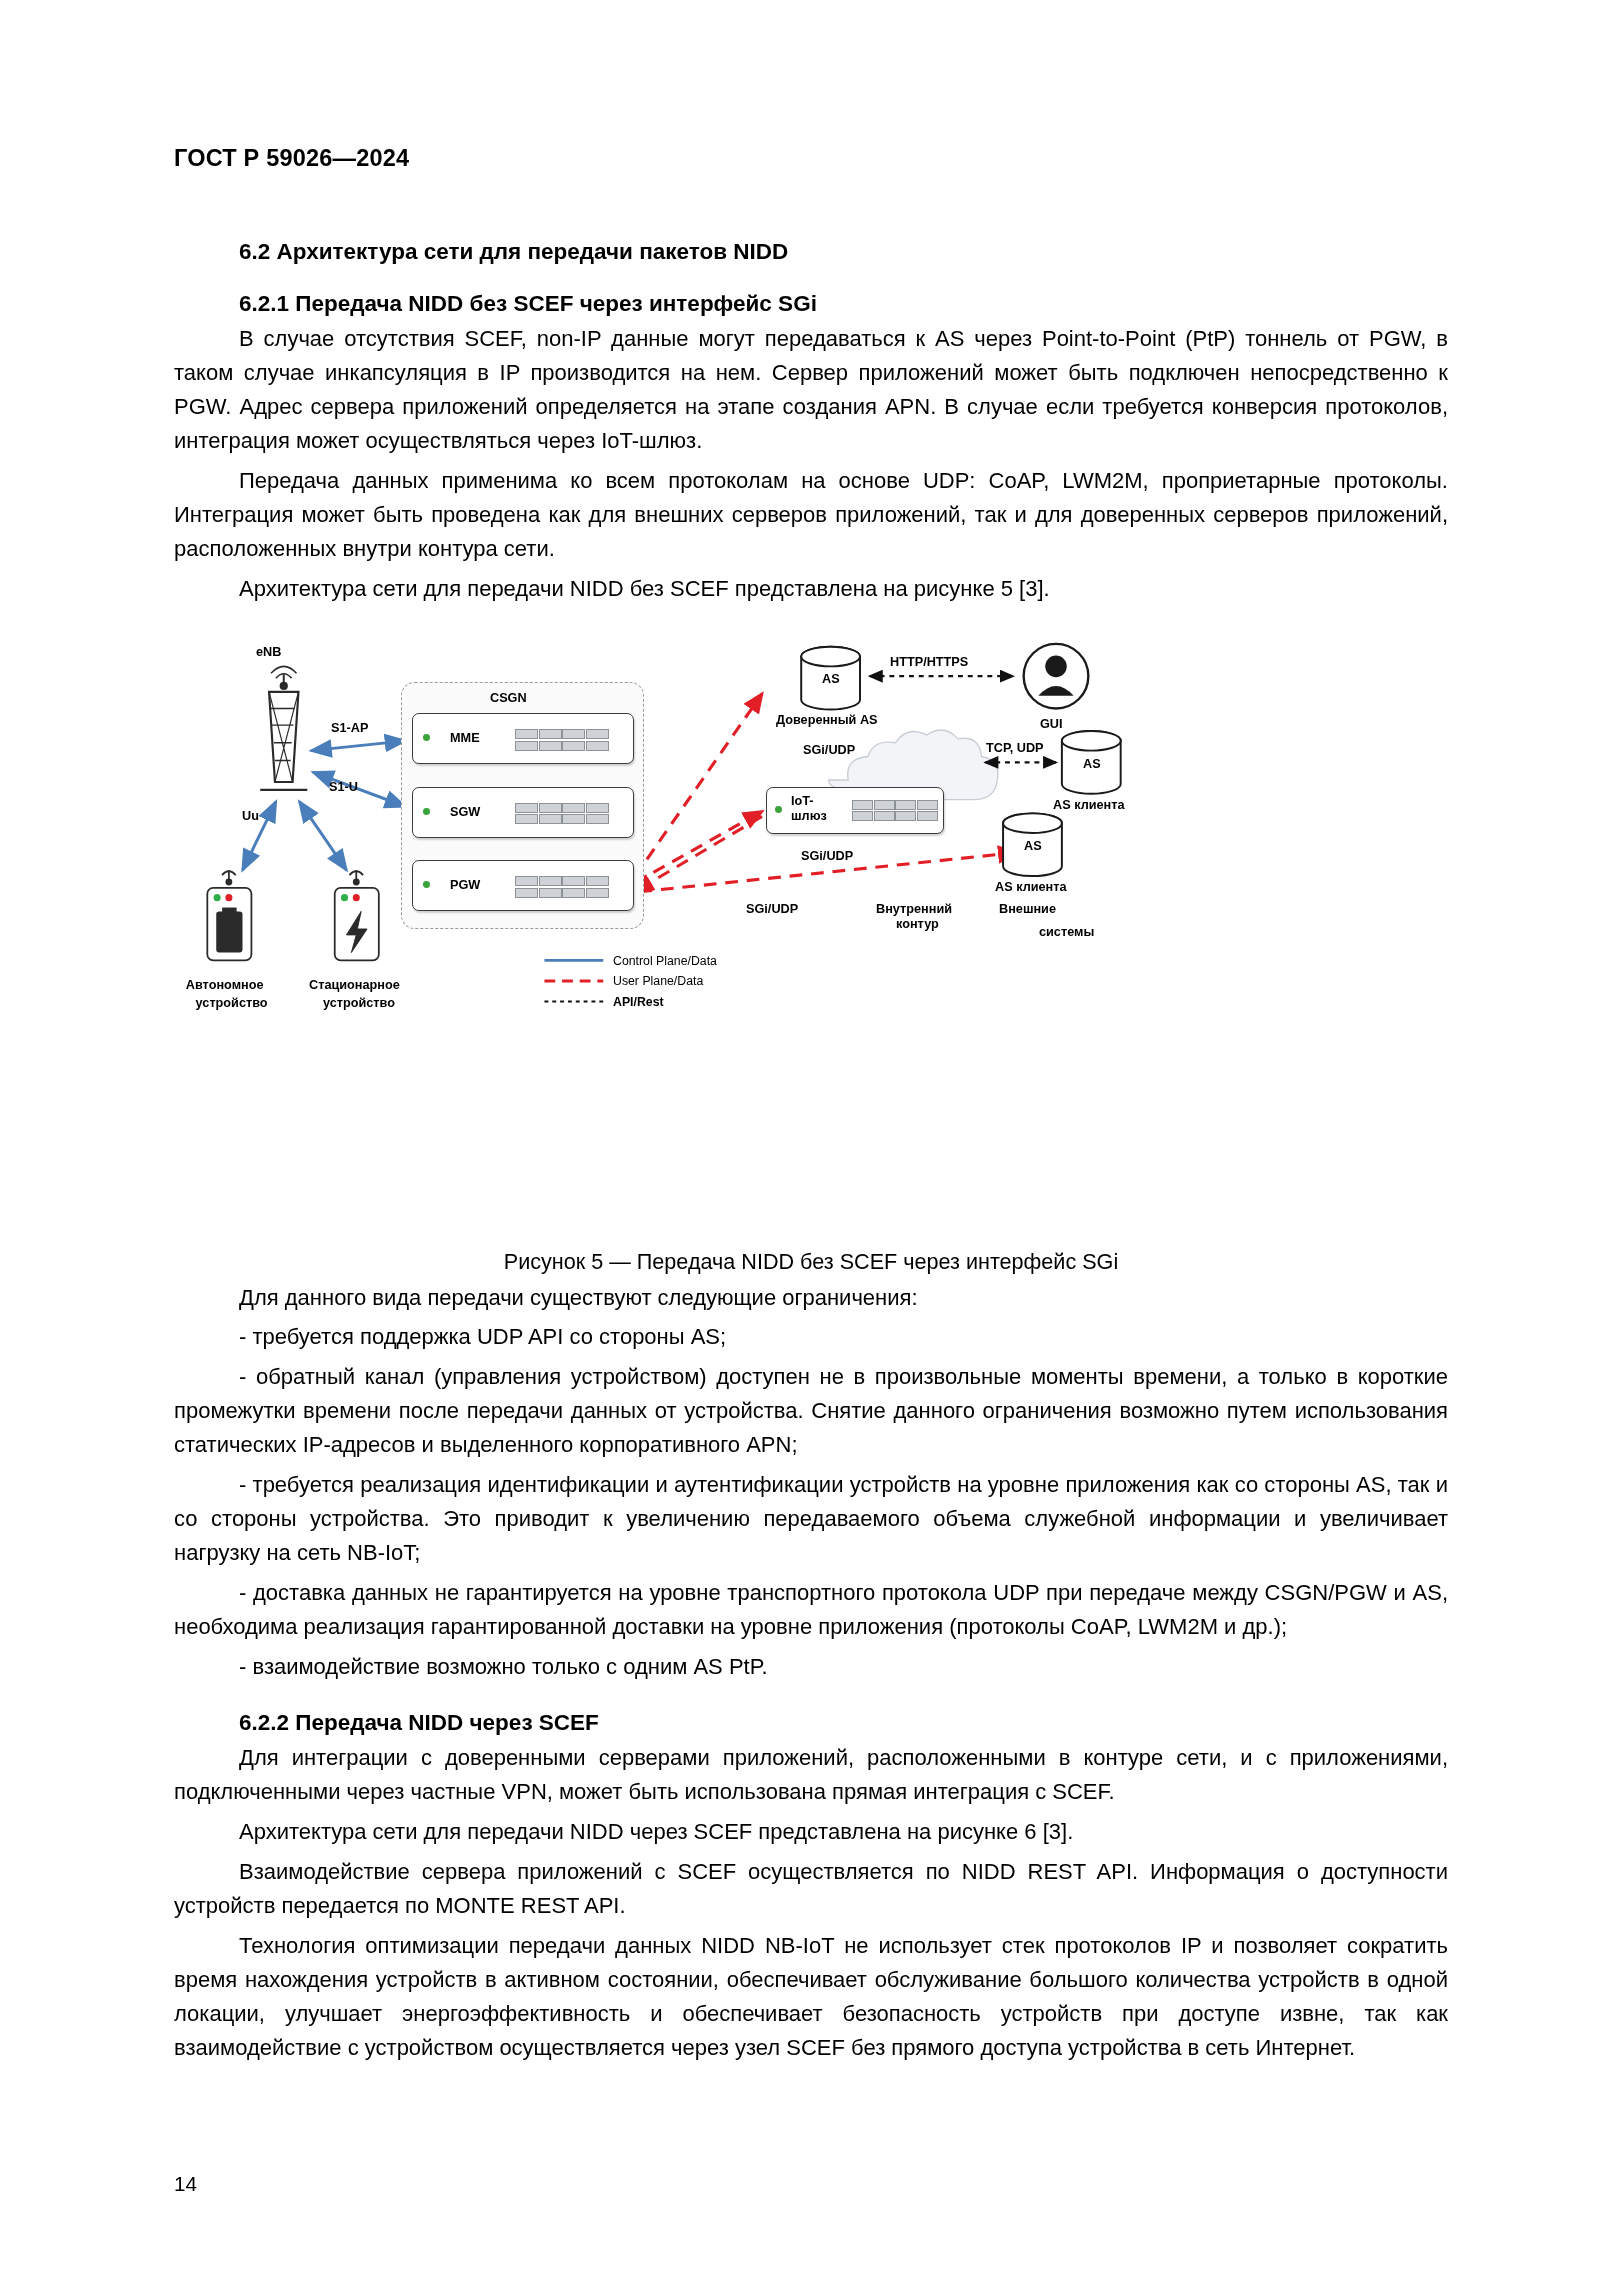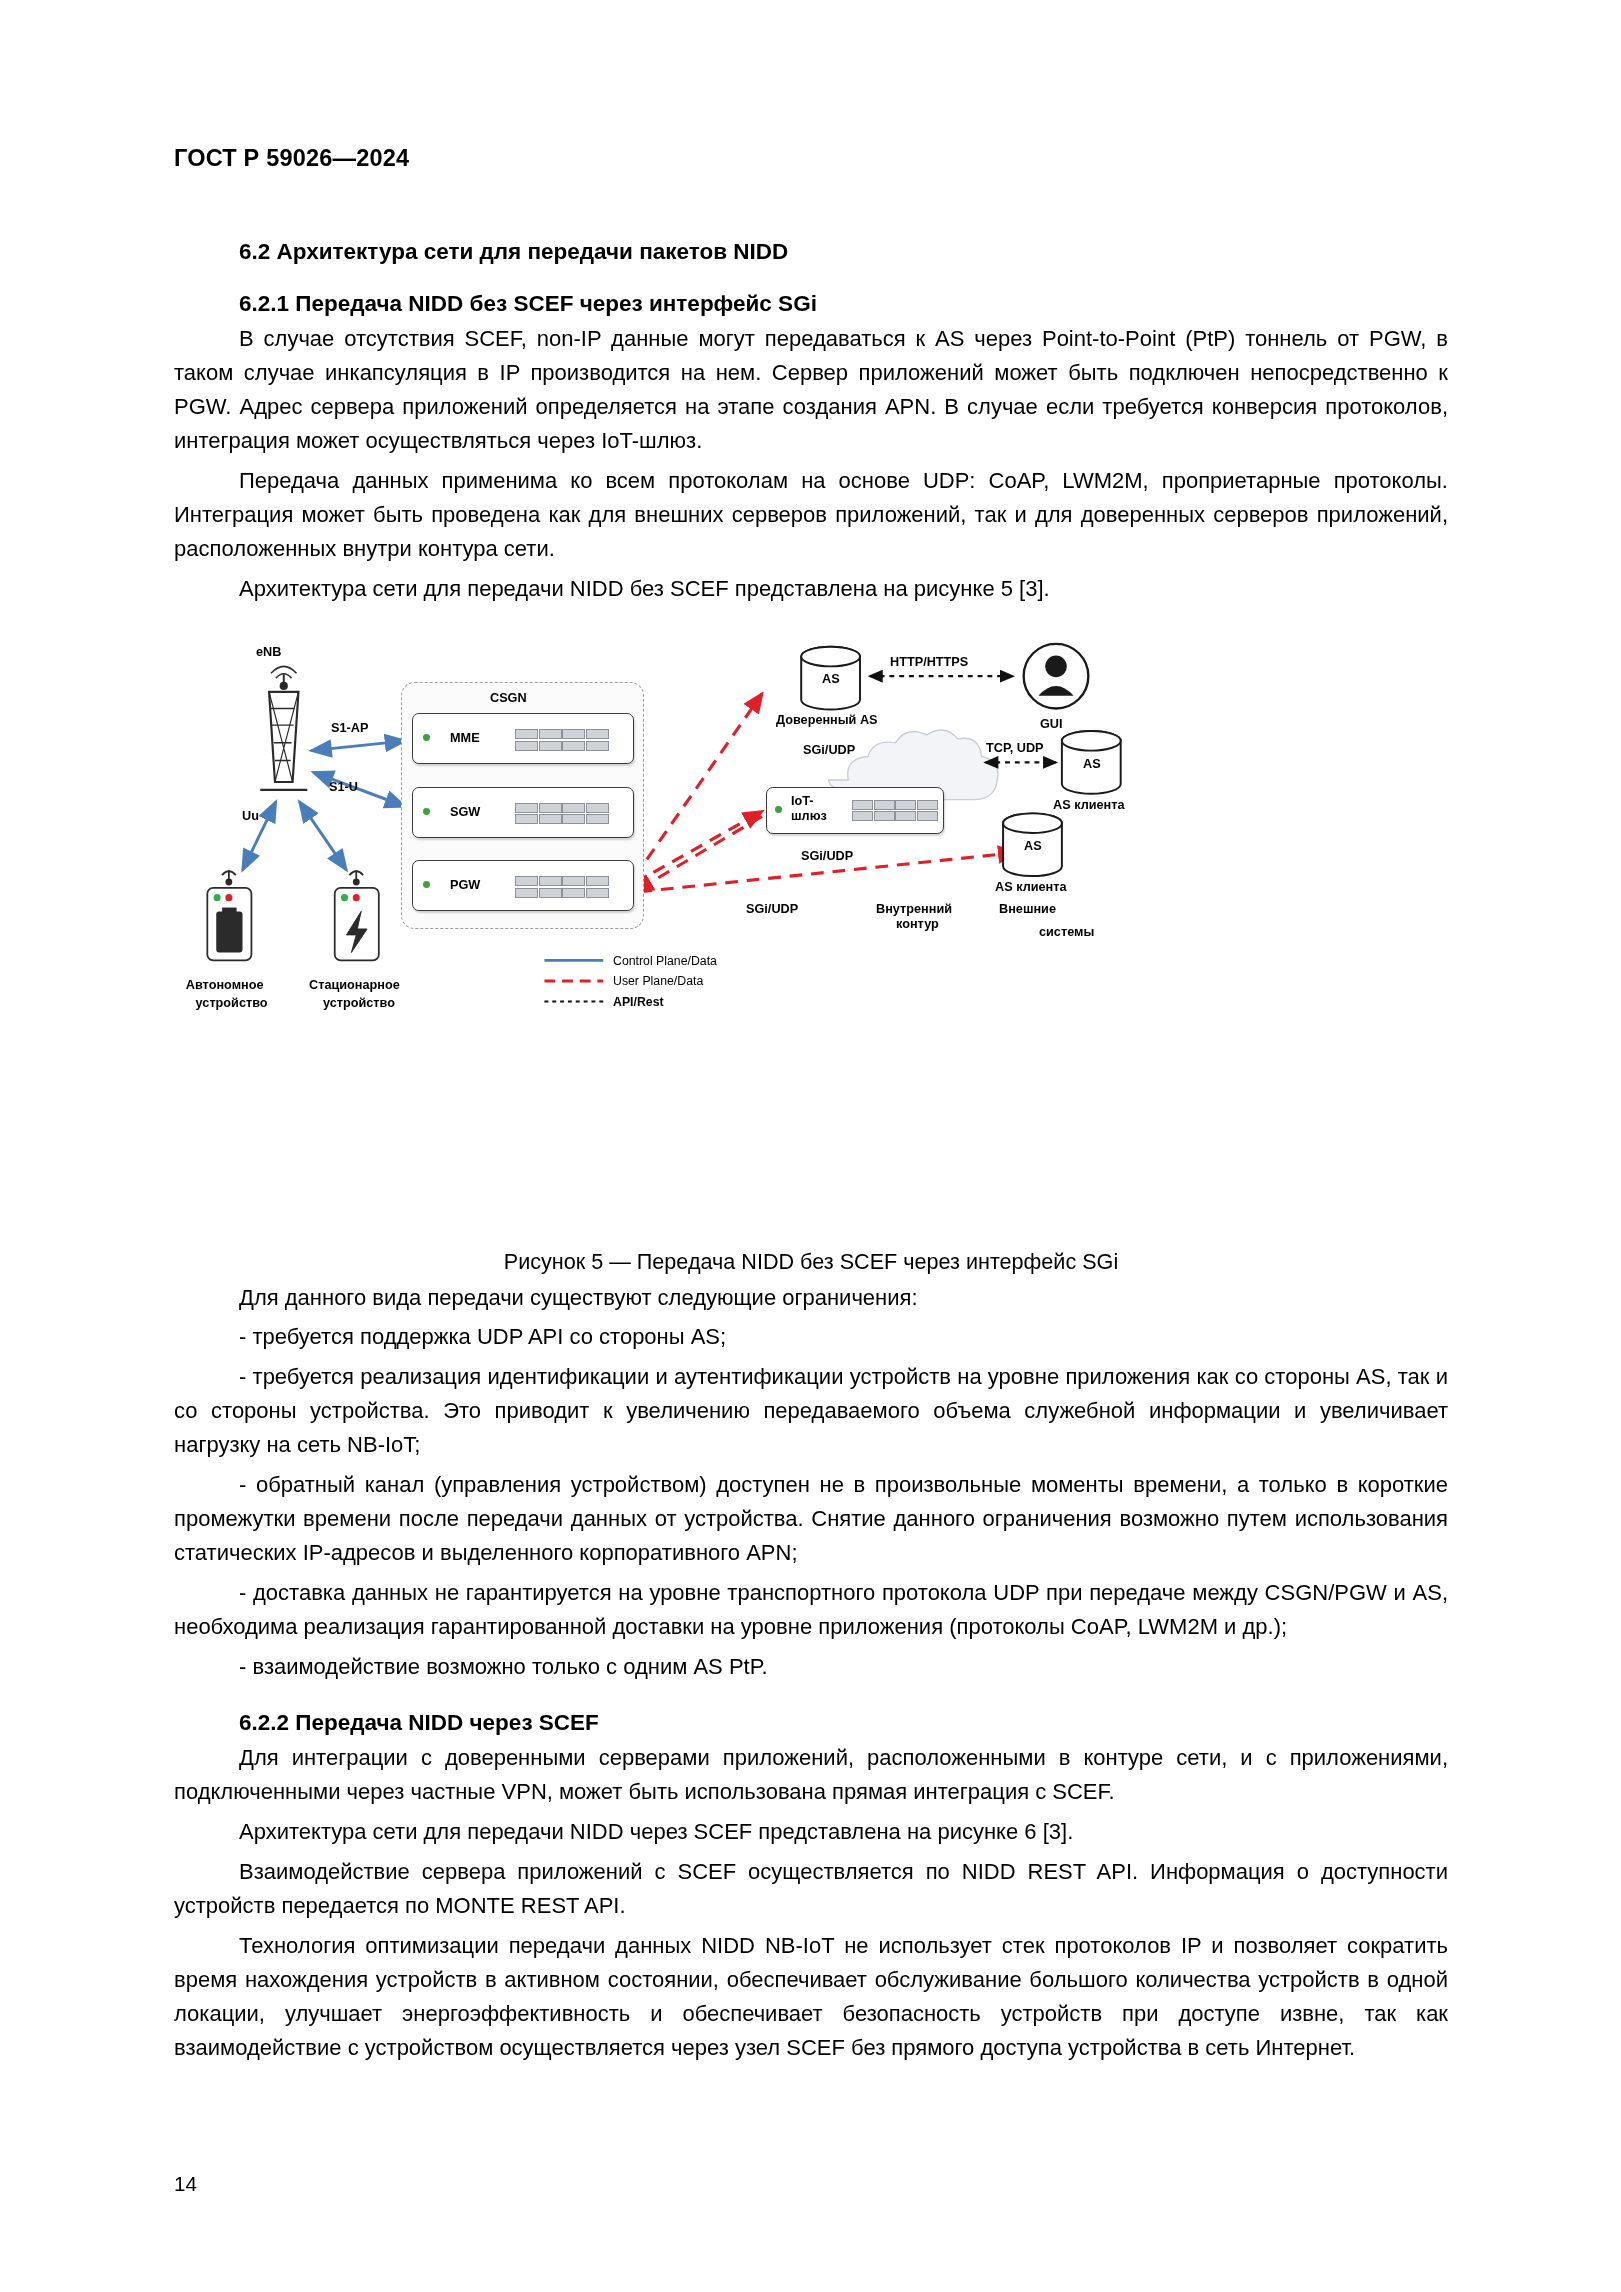--- a/index.html
+++ b/index.html
@@ -321,22 +321,22 @@
         <div class="legend-txt" style="left:439px;top:319px;">Control Plane/Data</div>
         <div class="legend-txt" style="left:439px;top:339px;">User Plane/Data</div>
         <div class="legend-txt" style="left:439px;top:360px;font-weight:bold;">API/Rest</div>
       </div>
     </div>
 
     <div class="fig-caption">Рисунок 5 — Передача NIDD без SCEF через интерфейс SGi</div>
 
     <p class="body">Для данного вида передачи существуют следующие ограничения:</p>
     <p class="body">- требуется поддержка UDP API со стороны AS;</p>
+    <p class="body">- обратный канал (управления устройством) доступен не в произвольные моменты времени, а только в короткие промежутки времени после передачи данных от устройства. Снятие данного ограничения возможно путем использования статических IP-адресов и выделенного корпоративного APN;</p>
     <p class="body">- требуется реализация идентификации и аутентификации устройств на уровне приложения как со стороны AS, так и со стороны устройства. Это приводит к увеличению передаваемого объема служебной информации и увеличивает нагрузку на сеть NB-IoT;</p>
-    <p class="body">- обратный канал (управления устройством) доступен не в произвольные моменты времени, а только в короткие промежутки времени после передачи данных от устройства. Снятие данного ограничения возможно путем использования статических IP-адресов и выделенного корпоративного APN;</p>
     <p class="body">- доставка данных не гарантируется на уровне транспортного протокола UDP при передаче между CSGN/PGW и AS, необходима реализация гарантированной доставки на уровне приложения (протоколы CoAP, LWM2M и др.);</p>
     <p class="body">- взаимодействие возможно только с одним AS PtP.</p>
 
     <div class="h4">6.2.2  Передача NIDD через SCEF</div>
 
     <p class="body">Для интеграции с доверенными серверами приложений, расположенными в контуре сети, и с приложениями, подключенными через частные VPN, может быть использована прямая интеграция с SCEF.</p>
     <p class="body">Архитектура сети для передачи NIDD через SCEF представлена на рисунке 6 [3].</p>
     <p class="body">Взаимодействие сервера приложений с SCEF осуществляется по NIDD REST API. Информация о доступности устройств передается по MONTE REST API.</p>
     <p class="body">Технология оптимизации передачи данных NIDD NB-IoT не использует стек протоколов IP и позволяет сократить время нахождения устройств в активном состоянии, обеспечивает обслуживание большого количества устройств в одной локации, улучшает энергоэффективность и обеспечивает безопасность устройств при доступе извне, так как взаимодействие с устройством осуществляется через узел SCEF без прямого доступа устройства в сеть Интернет.</p>
   </div>

